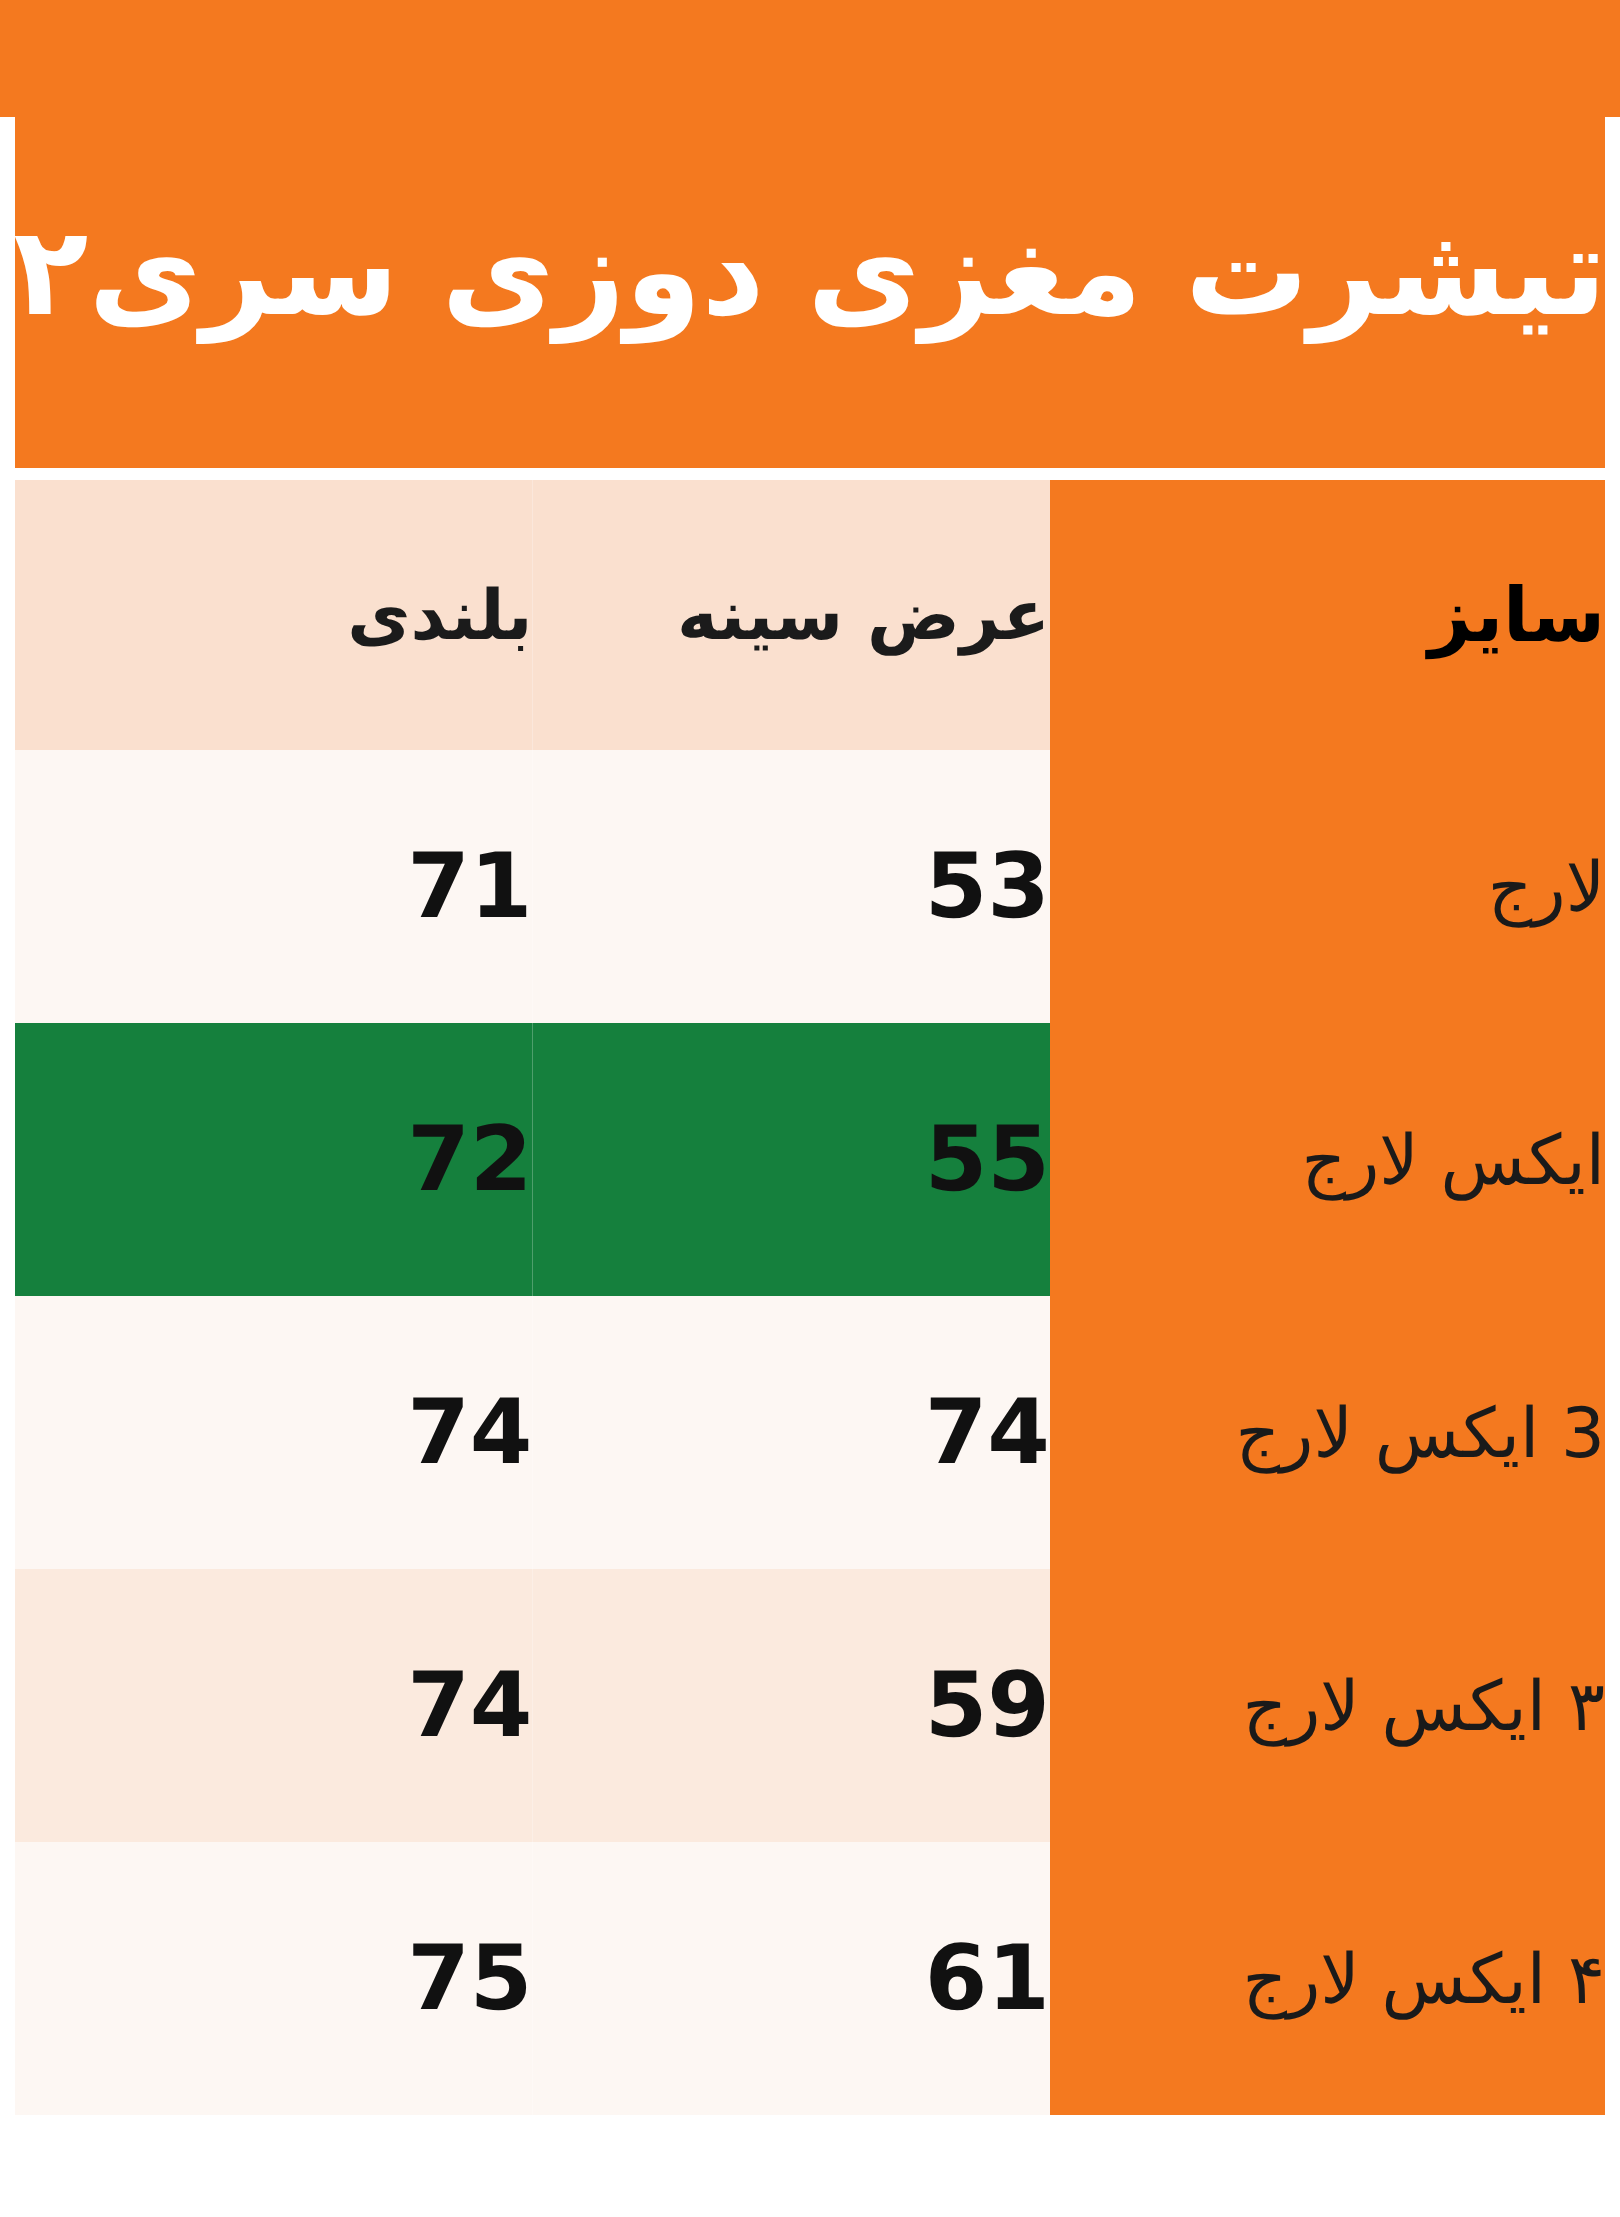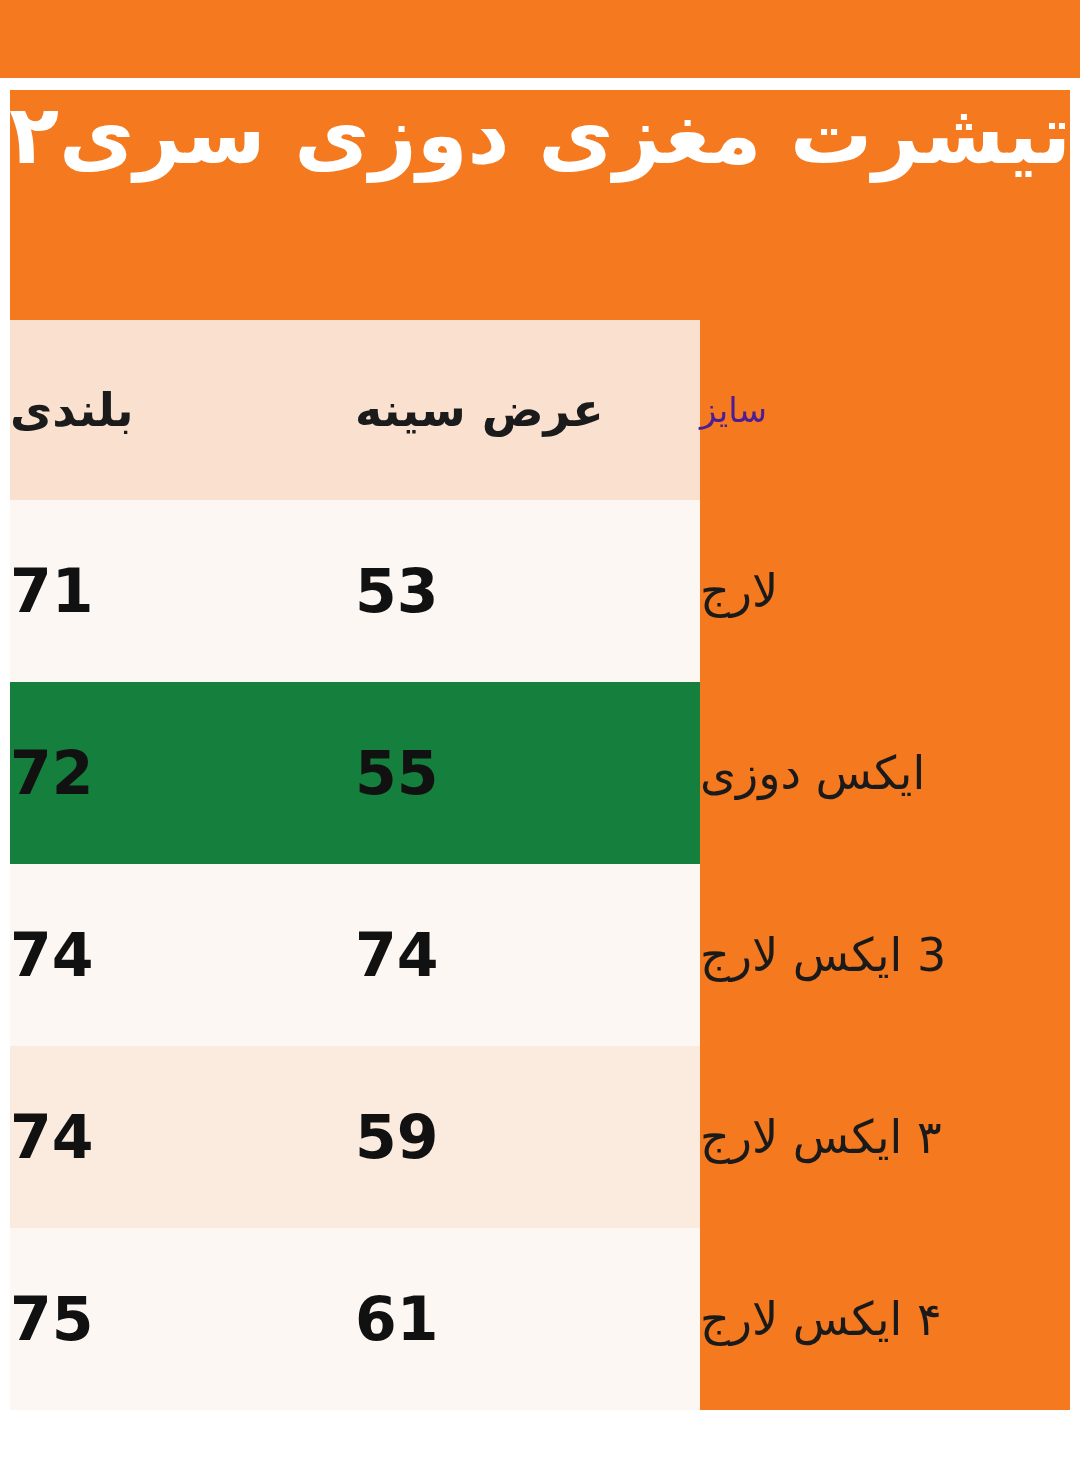--- a/index.html
+++ b/index.html
@@ -26,27 +26,27 @@
     position: absolute;
     top: 0;
     left: 0;
     width: 1080px;
     height: 78px;
     background: #f4791f;
   }
 
   .title-block {
     position: absolute;
-    top: 90px;
+    top: 70px;
     left: 10px;
     width: 1060px;
     height: 242px;
     background: #f4791f;
     display: flex;
-    align-items: flex-start;
+    align-items: center;
     justify-content: center;
     box-sizing: border-box;
     padding-bottom: 18px;
   }
 
   .title-text {
     color: #ffffff;
     font-size: 82px;
     font-weight: bold;
     letter-spacing: 0px;
@@ -69,32 +69,32 @@
 
   table.size-table col.c-size   { width: 370px; }
   table.size-table col.c-chest  { width: 345px; }
   table.size-table col.c-length { width: 345px; }
 
   table.size-table th,
   table.size-table td {
     padding: 0;
     margin: 0;
     border: none;
-    text-align: left;
+    text-align: right;
     vertical-align: middle;
     height: 182px;
     box-sizing: border-box;
   }
 
   
   .hdr-size {
     background: #f4791f;
-    color: #4c1d95;
-    font-size: 34px;
-    font-weight: normal;
+    color: #000000;
+    font-size: 50px;
+    font-weight: bold;
     height: 180px !important;
   }
   .hdr-plain {
     background: #fae0cf;
     color: #1b1b1b;
     font-size: 46px;
     font-weight: bold;
     height: 180px !important;
     border-left: 6px solid #ffffff;
     border-right: 6px solid #ffffff;
@@ -164,21 +164,21 @@
         <th class="hdr-plain last-col">بلندی</th>
       </tr>
     </thead>
     <tbody>
       <tr class="row-light">
         <td class="cell-size">لارج</td>
         <td class="cell-val num">53</td>
         <td class="cell-val num last-col">71</td>
       </tr>
       <tr class="row-dark">
-        <td class="cell-size">ایکس دوزی</td>
+        <td class="cell-size">ایکس لارج</td>
         <td class="cell-val num">55</td>
         <td class="cell-val num last-col">72</td>
       </tr>
       <tr class="row-light">
         <td class="cell-size">3 ایکس لارج</td>
         <td class="cell-val num">74</td>
         <td class="cell-val num last-col">74</td>
       </tr>
       <tr class="row-mid">
         <td class="cell-size">۳ ایکس لارج</td>

